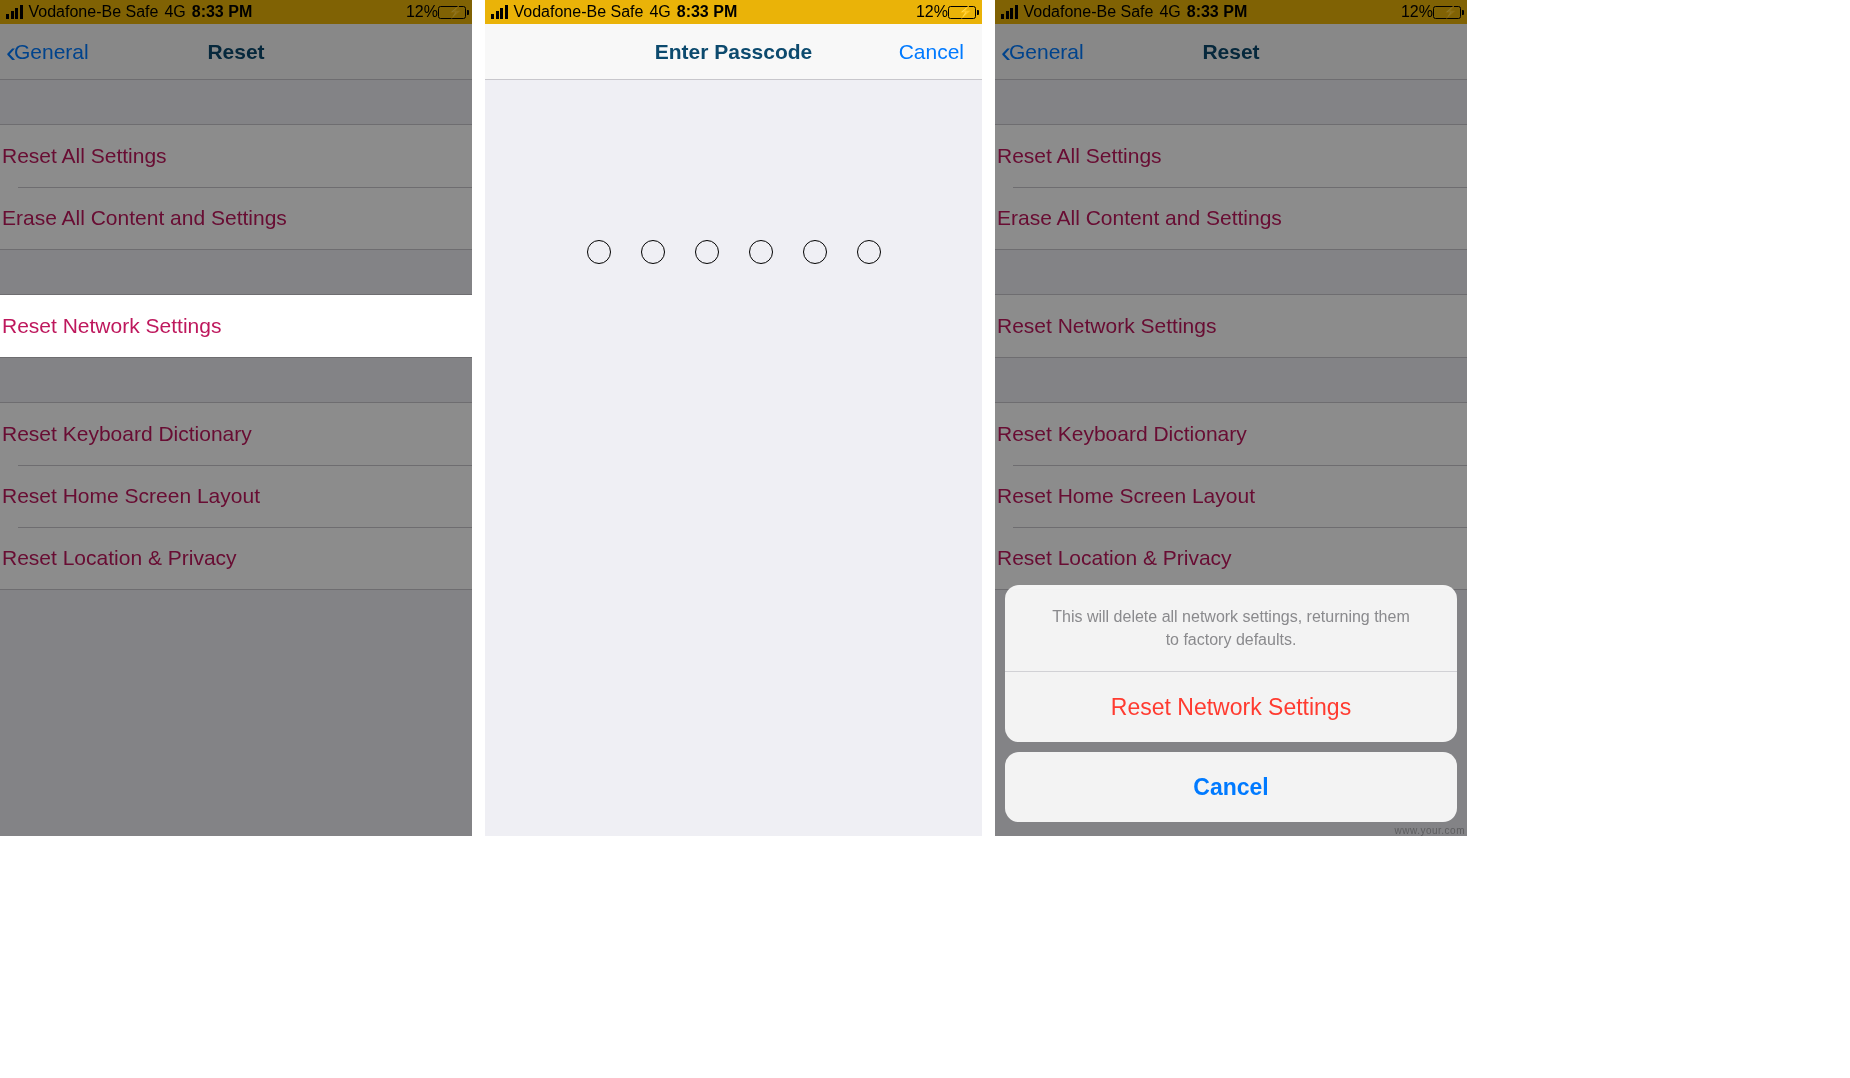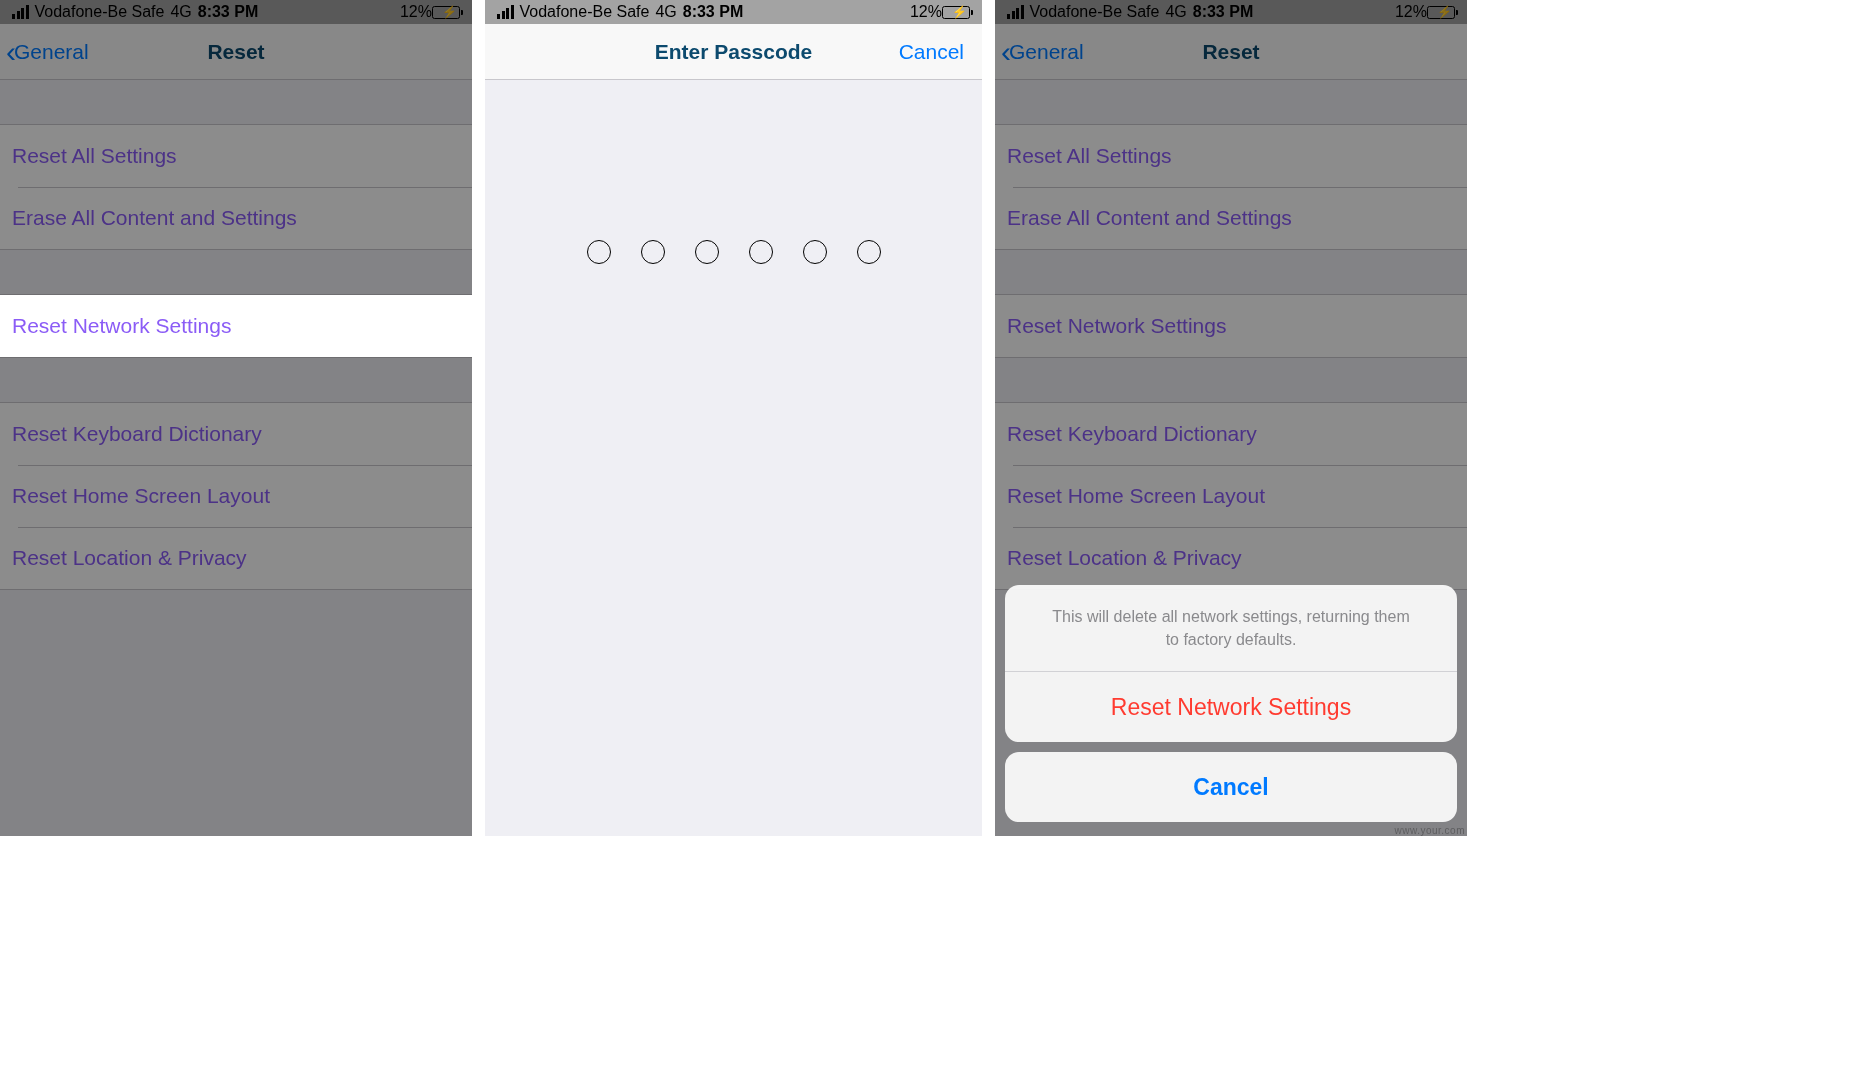--- a/index.html
+++ b/index.html
@@ -4,41 +4,41 @@
 <style>
   * { margin:0; padding:0; box-sizing:border-box; font-family:-apple-system,Helvetica,Arial,sans-serif; -webkit-font-smoothing:antialiased; }
   body { width:1850px; height:1078px; background:#fff; display:flex; overflow:hidden; }
   .phone { position:relative; flex:0 0 auto; height:836px; overflow:hidden; background:#efeff4; }
   .phone.p1 { width:472px; }
   .phone.p2 { width:497px; background:#efeff4; }
   .phone.p3 { width:472px; margin-left:0; }
   .gap { width:13px; height:836px; background:#fff; flex:0 0 auto; }
   .rightfill { flex:1; background:#fff; }
 
-  .statusbar { height:24px; background:#a3a3a3; display:flex; align-items:center; justify-content:space-between; padding:0 12px; font-size:16px; font-weight:500; color:#000; }
+  .statusbar { height:24px; background:#eab308; display:flex; align-items:center; justify-content:space-between; padding:0 6px; font-size:16px; font-weight:500; color:#000; }
   .sb-left { display:flex; align-items:center; gap:6px; }
   .sb-right { display:flex; align-items:center; }
   .signal { display:flex; align-items:flex-end; gap:1.5px; }
   .signal span { width:3px; background:#000; display:block; }
   .signal span:nth-child(1){height:5px;} .signal span:nth-child(2){height:8px;}
   .signal span:nth-child(3){height:11px;} .signal span:nth-child(4){height:14px;}
   .battery { width:28px; height:13px; border:1.3px solid #000; border-radius:2.5px; position:relative; }
   .battery::after { content:""; position:absolute; right:-4px; top:3px; width:2.5px; height:5px; background:#000; border-radius:0 1px 1px 0; }
   .battery .fill { height:100%; width:15%; background:#ffcc00; }
   .bolt { position:absolute; left:9px; top:-2px; font-size:12px; color:#000; }
 
   .navbar { height:56px; background:#f8f8f8; border-bottom:1px solid #c8c7cc; display:flex; align-items:center; position:relative; }
   .nav-back { position:absolute; left:6px; display:flex; align-items:center; color:#007aff; font-size:21px; }
   .chev { font-size:30px; font-weight:300; margin-right:-2px; line-height:1; }
   .nav-title { width:100%; text-align:center; font-size:21px; font-weight:600; color:#0c4a6e; }
   .nav-right { position:absolute; right:18px; color:#007aff; font-size:21px; }
 
   .list-group { background:#fff; border-top:1px solid #c8c7cc; border-bottom:1px solid #c8c7cc; }
   .list-spacer { height:44px; }
-  .list-item { height:62px; display:flex; align-items:center; padding-left:12px; color:#8b5cf6; font-size:21px; position:relative; background:#fff; }
+  .list-item { height:62px; display:flex; align-items:center; padding-left:2px; color:#be185d; font-size:21px; position:relative; background:#fff; }
   .list-item + .list-item::before { content:""; position:absolute; top:0; left:18px; right:0; height:1px; background:#c8c7cc; }
   .list-item.highlight { background:#fff; }
 
   .dim { position:absolute; inset:0; background:rgba(0,0,0,0.45); pointer-events:none; }
   .p1 .dim, .p3 .dim { pointer-events:none; }
   .p1 .content, .p3 .content { position:relative; }
   .p1 .list-item.highlight { position:relative; z-index:5; }
 
   
   .passcode-body { background:#efeff4; height:calc(836px - 80px); padding-top:160px; text-align:center; }

